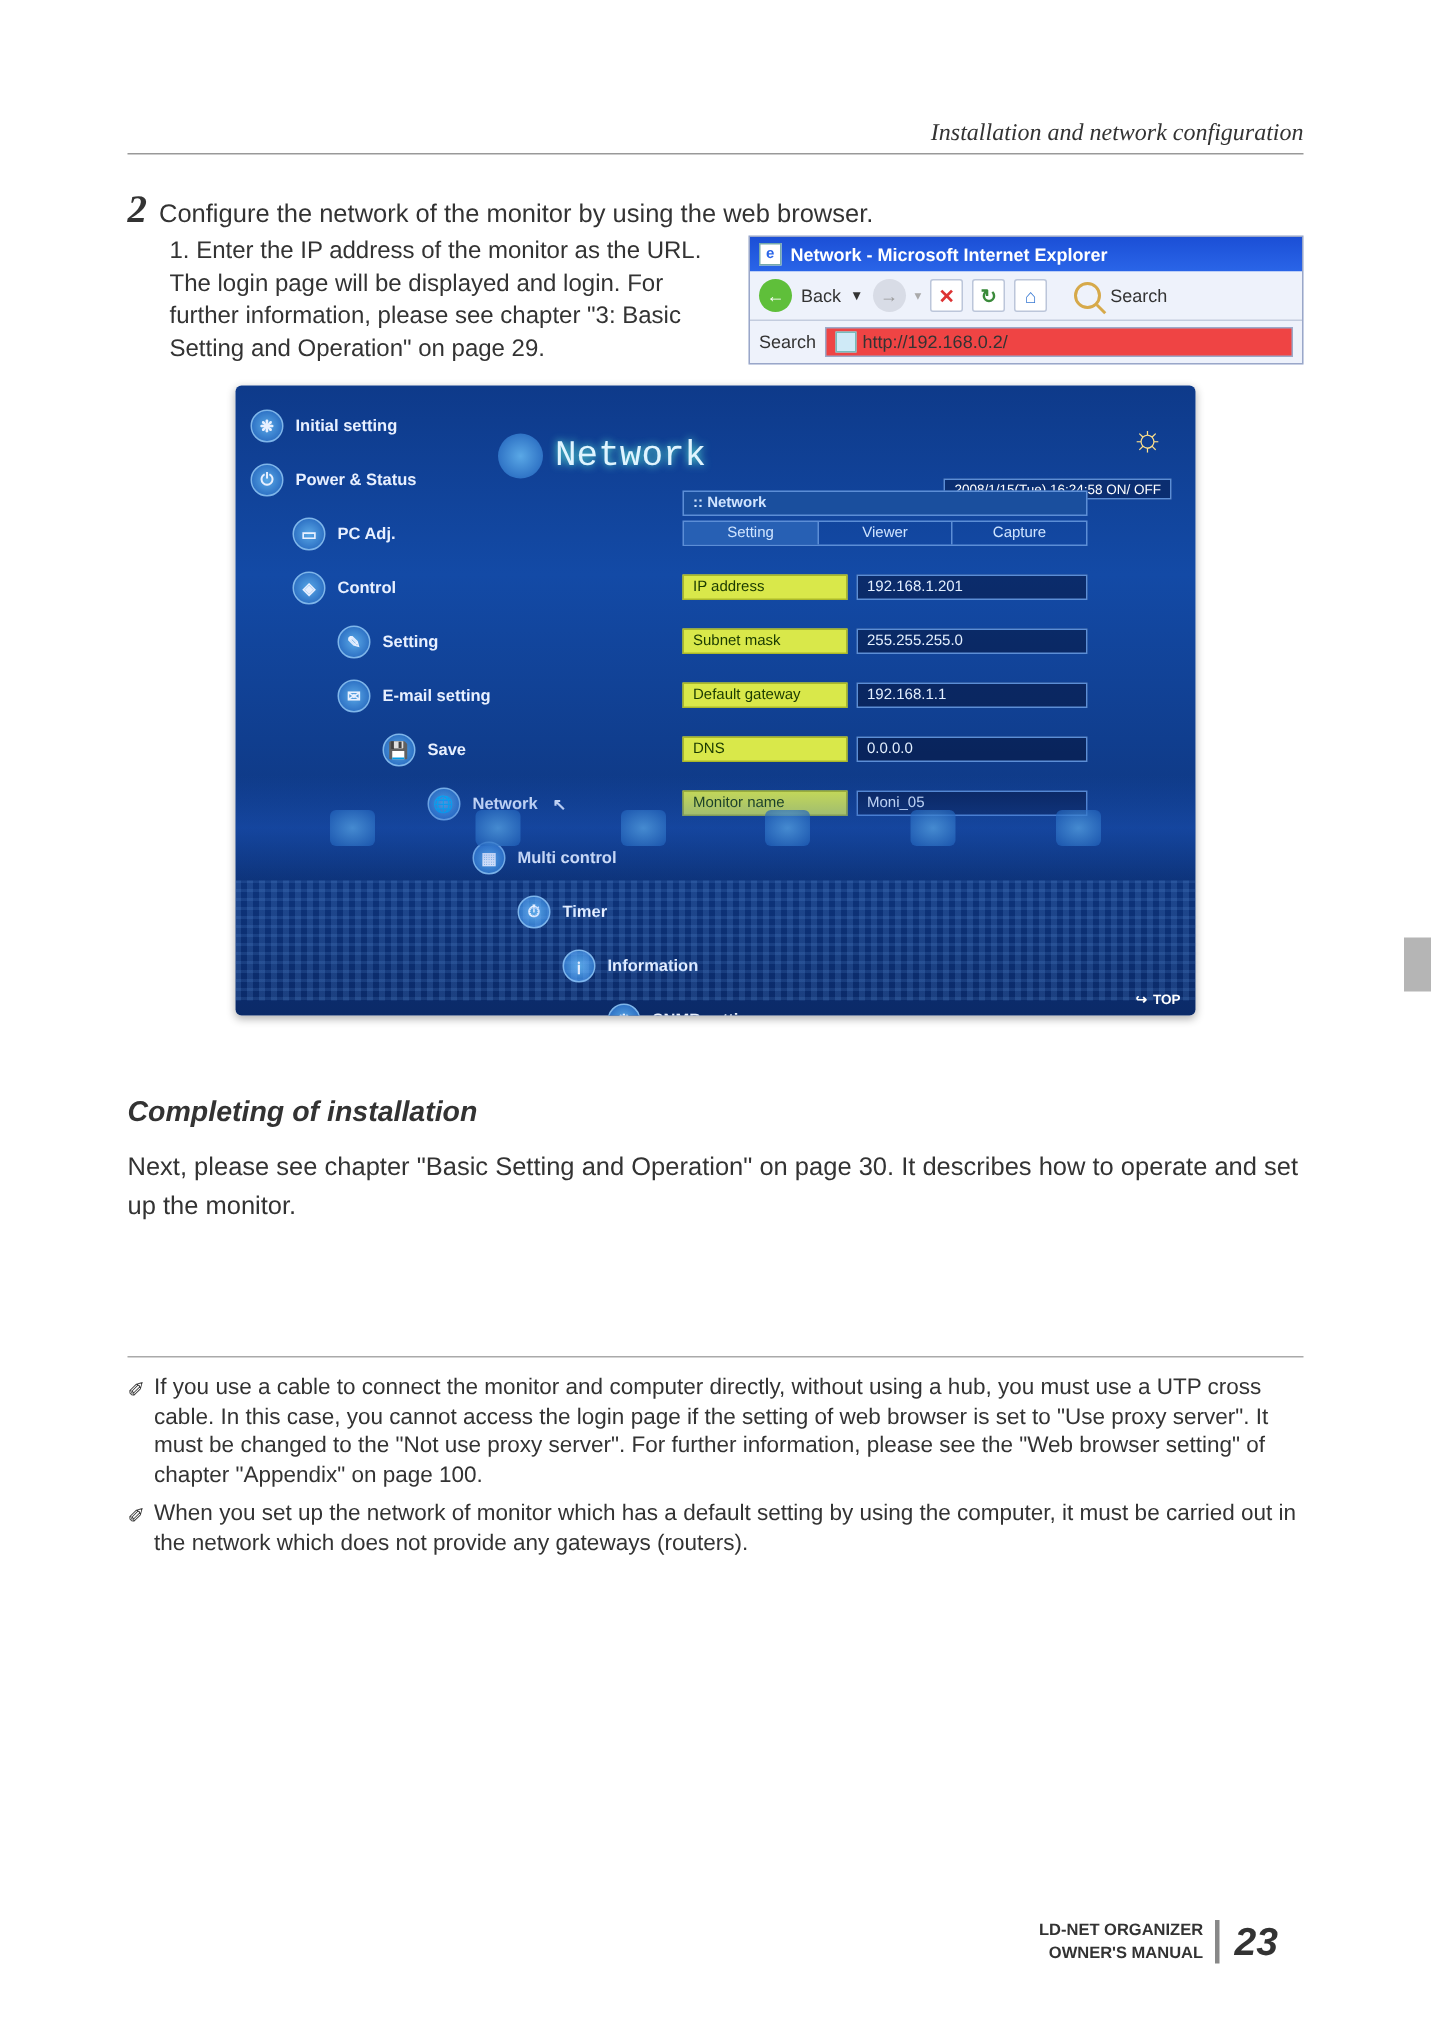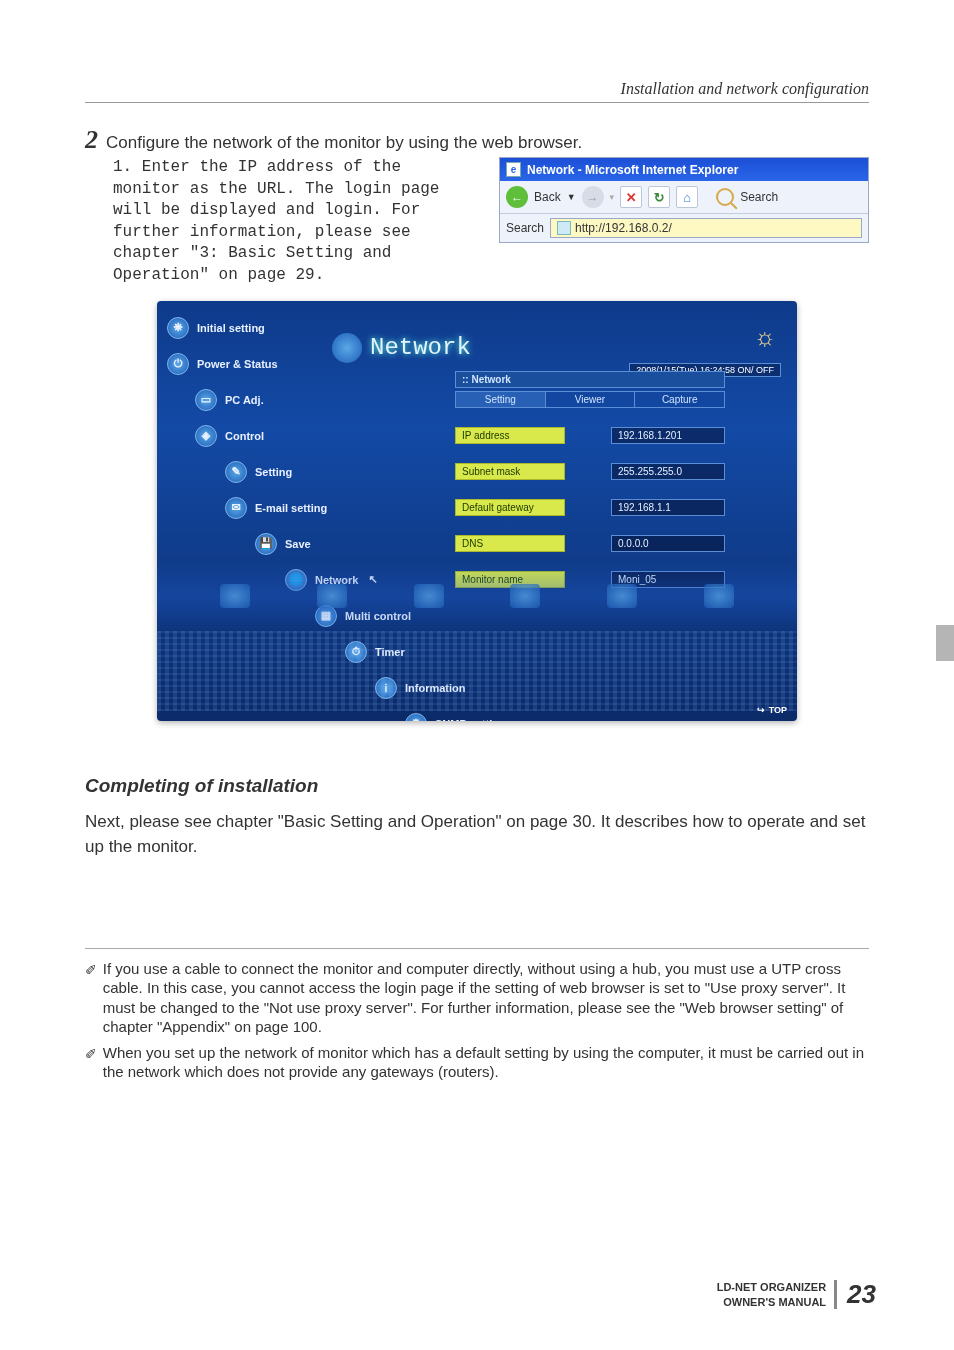--- a/index.html
+++ b/index.html
@@ -4,37 +4,37 @@
 <style>
   * { box-sizing: border-box; margin: 0; padding: 0; }
   body { background: #fff; font-family: Arial, Helvetica, sans-serif; color: #333; }
   .page { width: 954px; height: 1350px; margin: 0 auto; position: relative; padding: 80px 85px 40px 85px; }
   .running-head { font-style: italic; font-family: Georgia, serif; font-size: 16px; text-align: right; padding-bottom: 4px; border-bottom: 1px solid #999; margin-bottom: 22px; }
   .step-row { display: flex; align-items: baseline; gap: 8px; }
   .big-num { font-family: Georgia, serif; font-style: italic; font-weight: bold; font-size: 26px; margin-left: 0; }
   .step-text { font-size: 17px; }
   .sub-list { margin-left: 28px; }
   .row-with-fig { display: flex; gap: 24px; margin-top: 2px; align-items: flex-start; }
-  .row-with-fig .sub-text { flex: 1; font-size: 16px; line-height: 1.35; font-family: Liberation Mono, monospace; }
+  .row-with-fig .sub-text { flex: 1; font-size: 16px; line-height: 1.35; }
   .browser-fig { width: 370px; border: 1px solid #9aa7c9; background: #e9effc; font-size: 12px; }
   .ie-title { background: linear-gradient(#1b4fd6,#2a65e8); color: #fff; padding: 4px 6px; font-weight: bold; display:flex; align-items:center; gap:6px;}
   .ie-ico { width:15px; height:15px; background:#fff; border:1px solid #7aa; display:inline-block; color:#2a65e8; font-size:10px; text-align:center; line-height:13px;}
   .ie-menu { background:#eef2fb; padding:3px 6px; display:flex; gap:14px; border-bottom:1px solid #c3ccde; }
   .ie-tool { background:#eef2fb; padding:5px 6px; display:flex; align-items:center; gap:6px; border-bottom:1px solid #c3ccde;}
   .circle { width:22px; height:22px; border-radius:50%; display:inline-flex; align-items:center; justify-content:center; font-size:12px; font-weight:bold; }
   .green { background:#5fbf3a; color:#fff; }
   .grey { background:#d8dce6; color:#999; }
   .sq { width:22px; height:22px; border:1px solid #bcc6da; background:#fff; display:inline-flex; align-items:center; justify-content:center; font-size:13px; font-weight:bold; border-radius:2px;}
   .home { background:#fff; color:#3b7bd3; }
   .red-x { color:#d33; }
   .refresh-g { color:#3a8a3a; }
   .mag { width:18px; height:18px; border:2px solid #d6a94a; border-radius:50%; position:relative; display:inline-block;}
   .mag::after { content:''; position:absolute; width:8px; height:2px; background:#d6a94a; transform:rotate(45deg); bottom:-3px; right:-6px; }
   .ie-addr { background:#eef2fb; padding:4px 6px; display:flex; align-items:center; gap:6px;}
-  .addr-in { flex:1; background:#fef9c3; border:1px solid #9ba8c8; padding:2px 6px; display:flex; align-items:center; gap:4px;}
+  .addr-in { flex:1; background:#ef4444; border:1px solid #9ba8c8; padding:2px 6px; display:flex; align-items:center; gap:4px;}
   .sm-ico { width:14px; height:14px; background:#cfeaf7; border:1px solid #7bb; display:inline-block; }
   .sub-item2 { font-size:16px; line-height:1.35; margin-top:24px; margin-left:28px; }
   .net-panel { margin: 14px auto 0 auto; width: 640px; height: 420px; background: linear-gradient(#0e3a8a 0%, #134aa6 30%, #0b2a68 100%); border-radius: 4px; position: relative; color:#fff; font-size:11px; overflow:hidden; box-shadow: 0 2px 6px rgba(0,0,0,0.3);}
   .nav-col { position:absolute; left:10px; top:10px; }
   .nav-it { display:flex; align-items:center; gap:8px; margin:6px 0 14px 0; color:#e8f0ff; font-size:11px; font-weight:bold;}
   .nav-it .ico { width:22px; height:22px; border-radius:50%; background:radial-gradient(#5aa8e6,#1d5db8); border:1px solid #7fb6ea; display:inline-flex; align-items:center; justify-content:center; font-size:11px;}
   .nav-indent1 { margin-left: 28px; }
   .nav-indent2 { margin-left: 58px; }
   .nav-indent3 { margin-left: 88px; }
   .nav-indent4 { margin-left: 118px; }
@@ -45,34 +45,34 @@
   .net-head { position:absolute; left:175px; top:32px; display:flex; align-items:center; gap:8px; font-family: 'Courier New', monospace; font-size:24px; color:#dff4ff; text-shadow:0 0 6px #6fd;}
   .net-head .ico { width:30px; height:30px; border-radius:50%; background:radial-gradient(#5aa8e6,#1d5db8); display:inline-block;}
   .status-bar { position:absolute; right:16px; top:62px; border:1px solid #5c8ed6; padding:1px 6px; font-size:9px; background:rgba(0,0,20,.3);}
   .sun { position:absolute; right:18px; top:22px; width:28px; height:28px; color:#ffe18a; font-size:24px; text-align:center;}
   .content { position:absolute; left:298px; top:70px; width:270px; }
   .sect-title { background:#1a4f9e; border:1px solid #5c8ed6; padding:2px 6px; font-size:10px; font-weight:bold; color:#cfe4ff; margin-bottom:3px; display:inline-block; width:100%;}
   .tabs { display:flex; border:1px solid #5c8ed6; margin-bottom:6px; width:100%;}
   .tab { flex:1; padding:2px 6px; font-size:10px; text-align:center; color:#cfe4ff; border-right:1px solid #5c8ed6;}
   .tab.active { background:#2760b4; }
   .tab:last-child { border-right:none; }
-  .kv { display:flex; width:100%; margin:19px 0;gap:40px;}
+  .kv { display:flex; width:100%; margin:19px 0;}
   .k { flex:0 0 110px; background:#d9e84a; color:#1a3a00; padding:2px 6px; font-size:10px; border:1px solid #aab82a;}
   .v { flex:1; background:rgba(0,0,20,.4); color:#e4f0ff; padding:2px 6px; font-size:10px; border:1px solid #5c8ed6; margin-left:6px;}
   .strip { position:absolute; bottom:90px; left:0; right:0; height:70px; background:linear-gradient(rgba(30,90,200,0) 0%, rgba(30,90,200,.4) 50%, rgba(30,90,200,0) 100%); display:flex; align-items:center; justify-content:space-around; padding:0 30px;}
   .strip .sicon { width:30px; height:24px; background:radial-gradient(#5aa8e6,#1d5db8); border-radius:4px; opacity:.7;}
   .scan { position:absolute; left:0; right:0; bottom:10px; height:80px; background:repeating-linear-gradient(90deg, rgba(120,180,255,.15) 0 4px, transparent 4px 8px), repeating-linear-gradient(0deg, rgba(120,180,255,.12) 0 2px, transparent 2px 6px);}
   .toplink { position:absolute; right:10px; bottom:6px; color:#fff; font-size:9px; font-weight:bold; display:flex; align-items:center; gap:4px;}
   .completing-h { font-family: Arial; font-size:19px; font-style:italic; font-weight:bold; margin-top:54px; margin-bottom:12px; }
   .para { font-size:17px; line-height:1.5; margin-bottom:4px; }
   .para + .para { margin-top:8px; }
   .foot-box { border-top:1px solid #aaa; margin-top:88px; padding-top:10px; }
   .note-row { display:flex; gap:6px; font-size:15px; line-height:1.3; margin-bottom:6px; }
   .note-ico { font-size:14px; position:relative; top:2px; }
-  .footer { position:absolute; bottom:40px; right:78px; text-align:right; display:flex; align-items:center; gap:10px; }
+  .footer { position:absolute; bottom:40px; right:102px; text-align:right; display:flex; align-items:center; gap:10px; }
   .foot-label { font-size:11px; font-weight:bold; line-height:1.3; text-align:right; border-right: 3px solid #888; padding-right: 8px;}
   .pagenum { font-family: Arial; font-size:26px; font-style:italic; font-weight:bold; }
   .side-tab { position:absolute; right:0; top:625px; width:18px; height:36px; background:#b5b5b5; }
 </style>
 </head>
 <body>
 
 <div class="page">
   <div class="running-head">Installation and network configuration</div>
 

